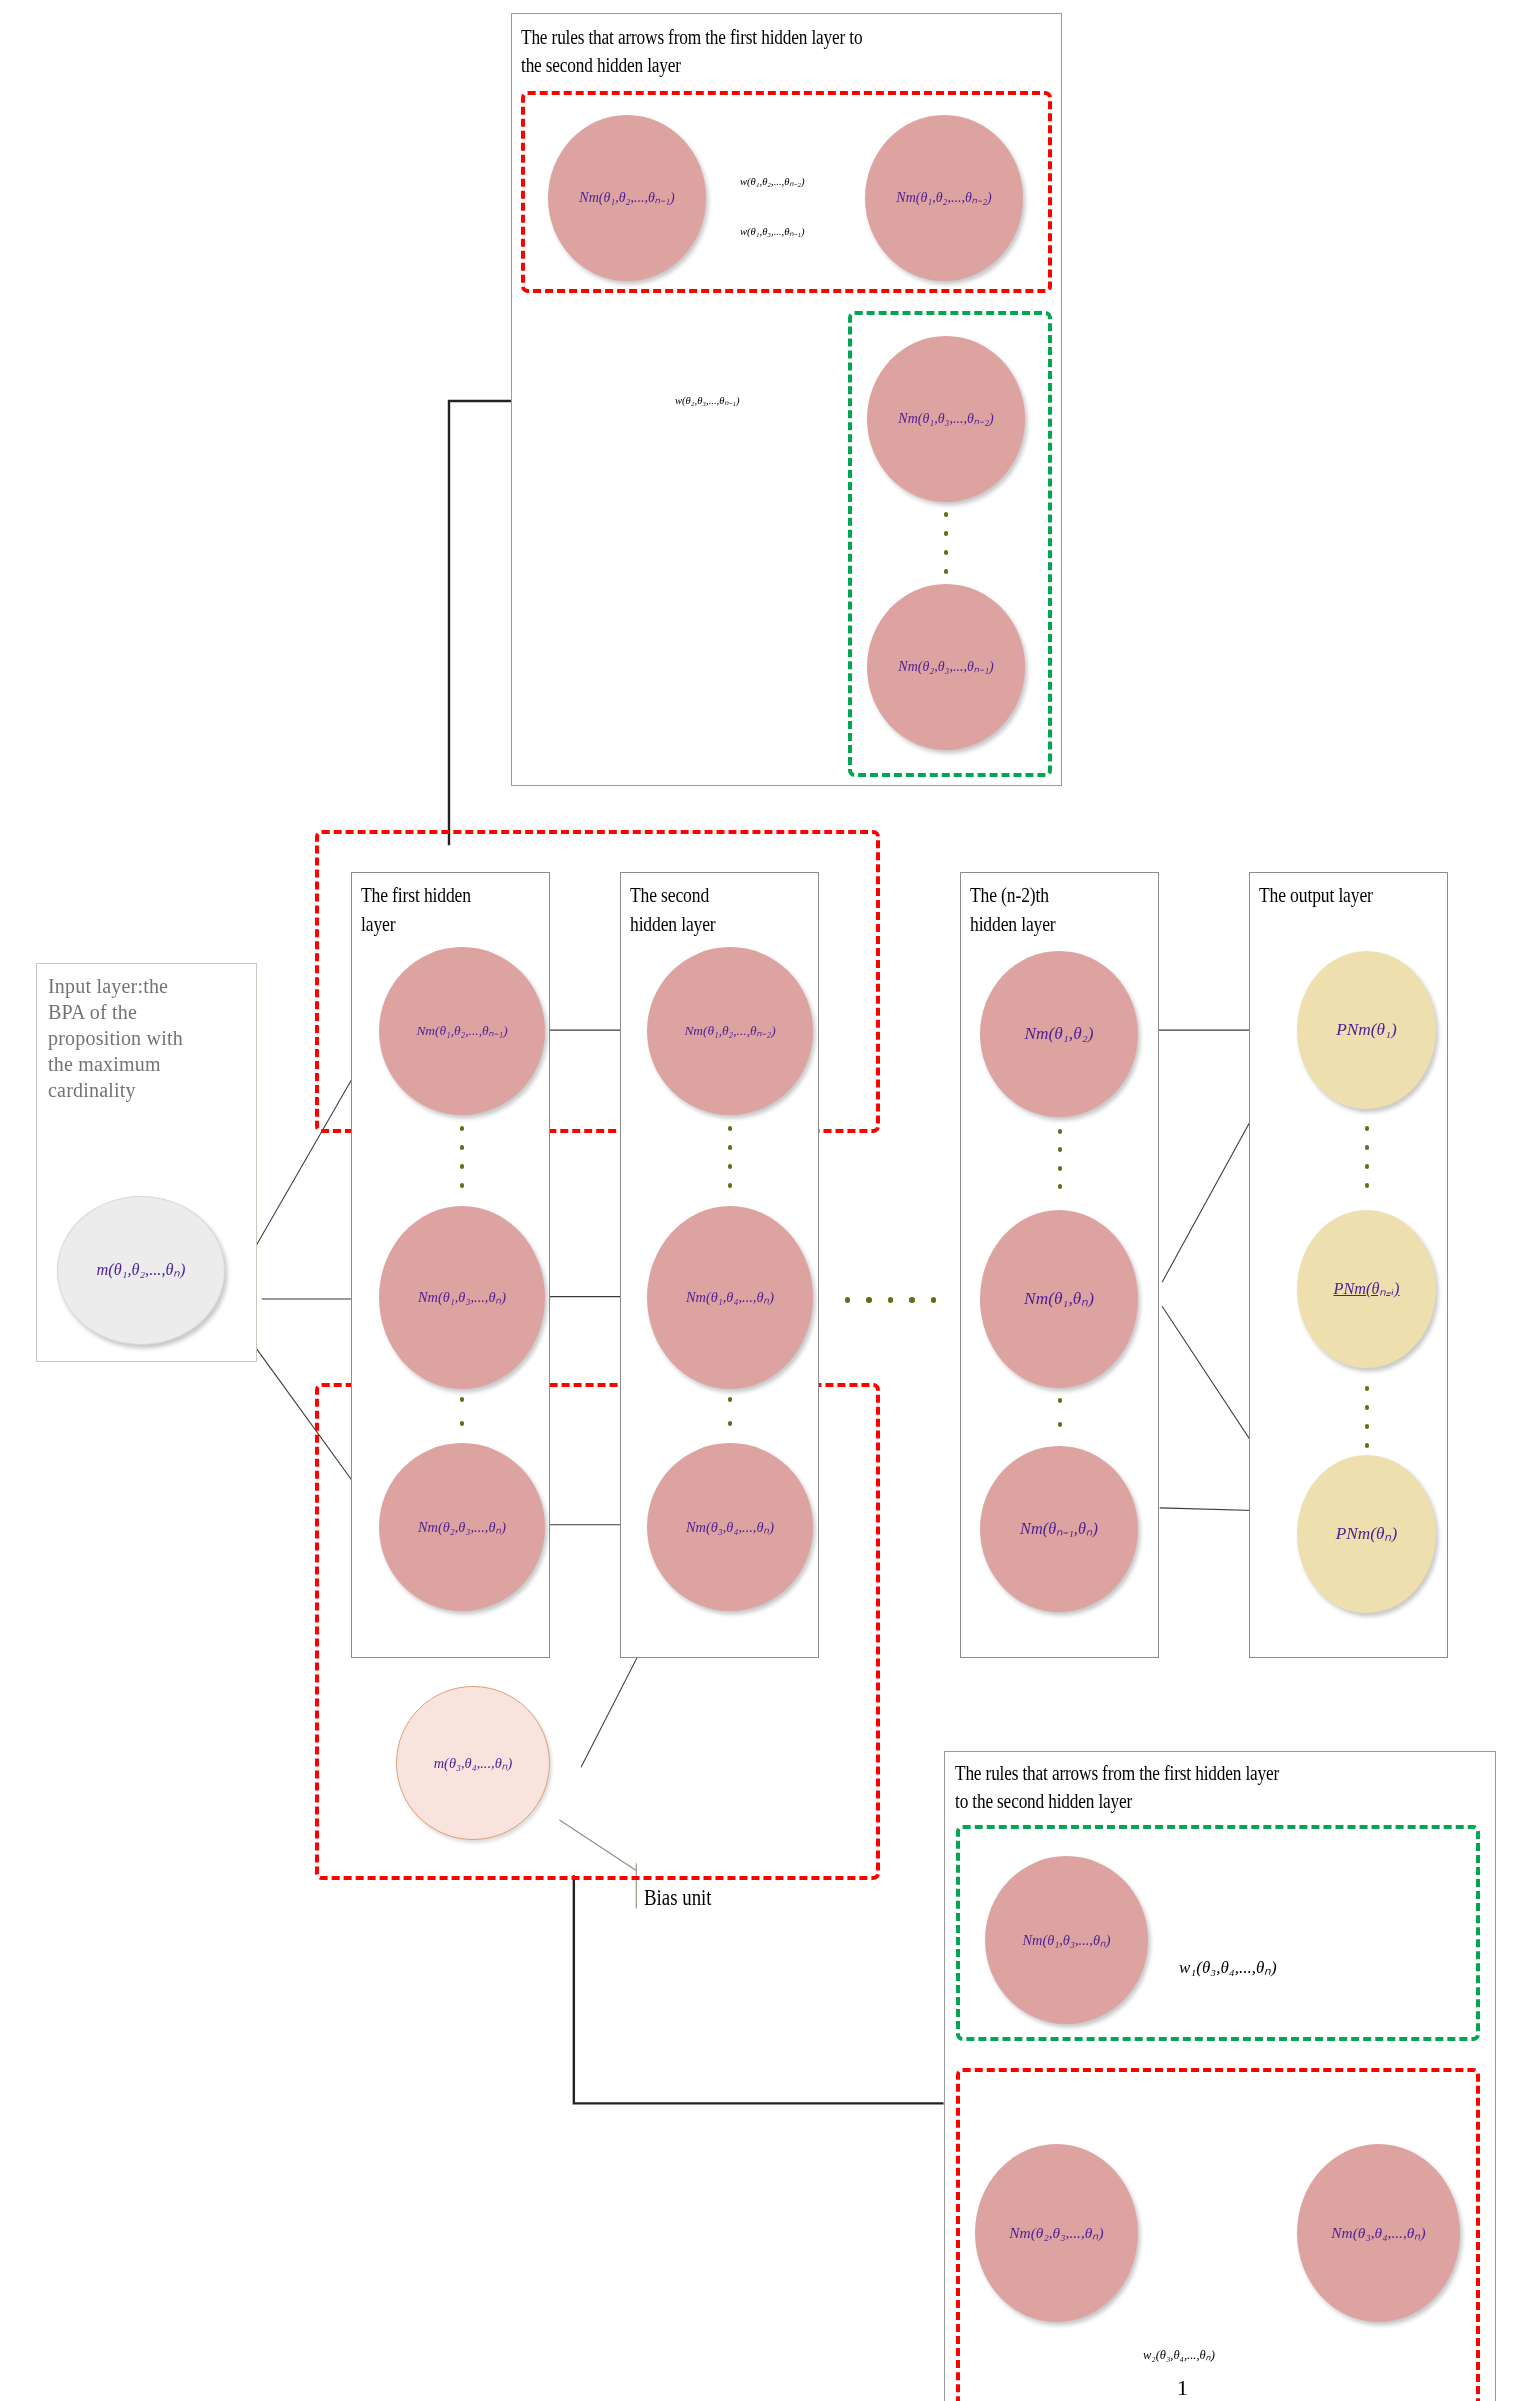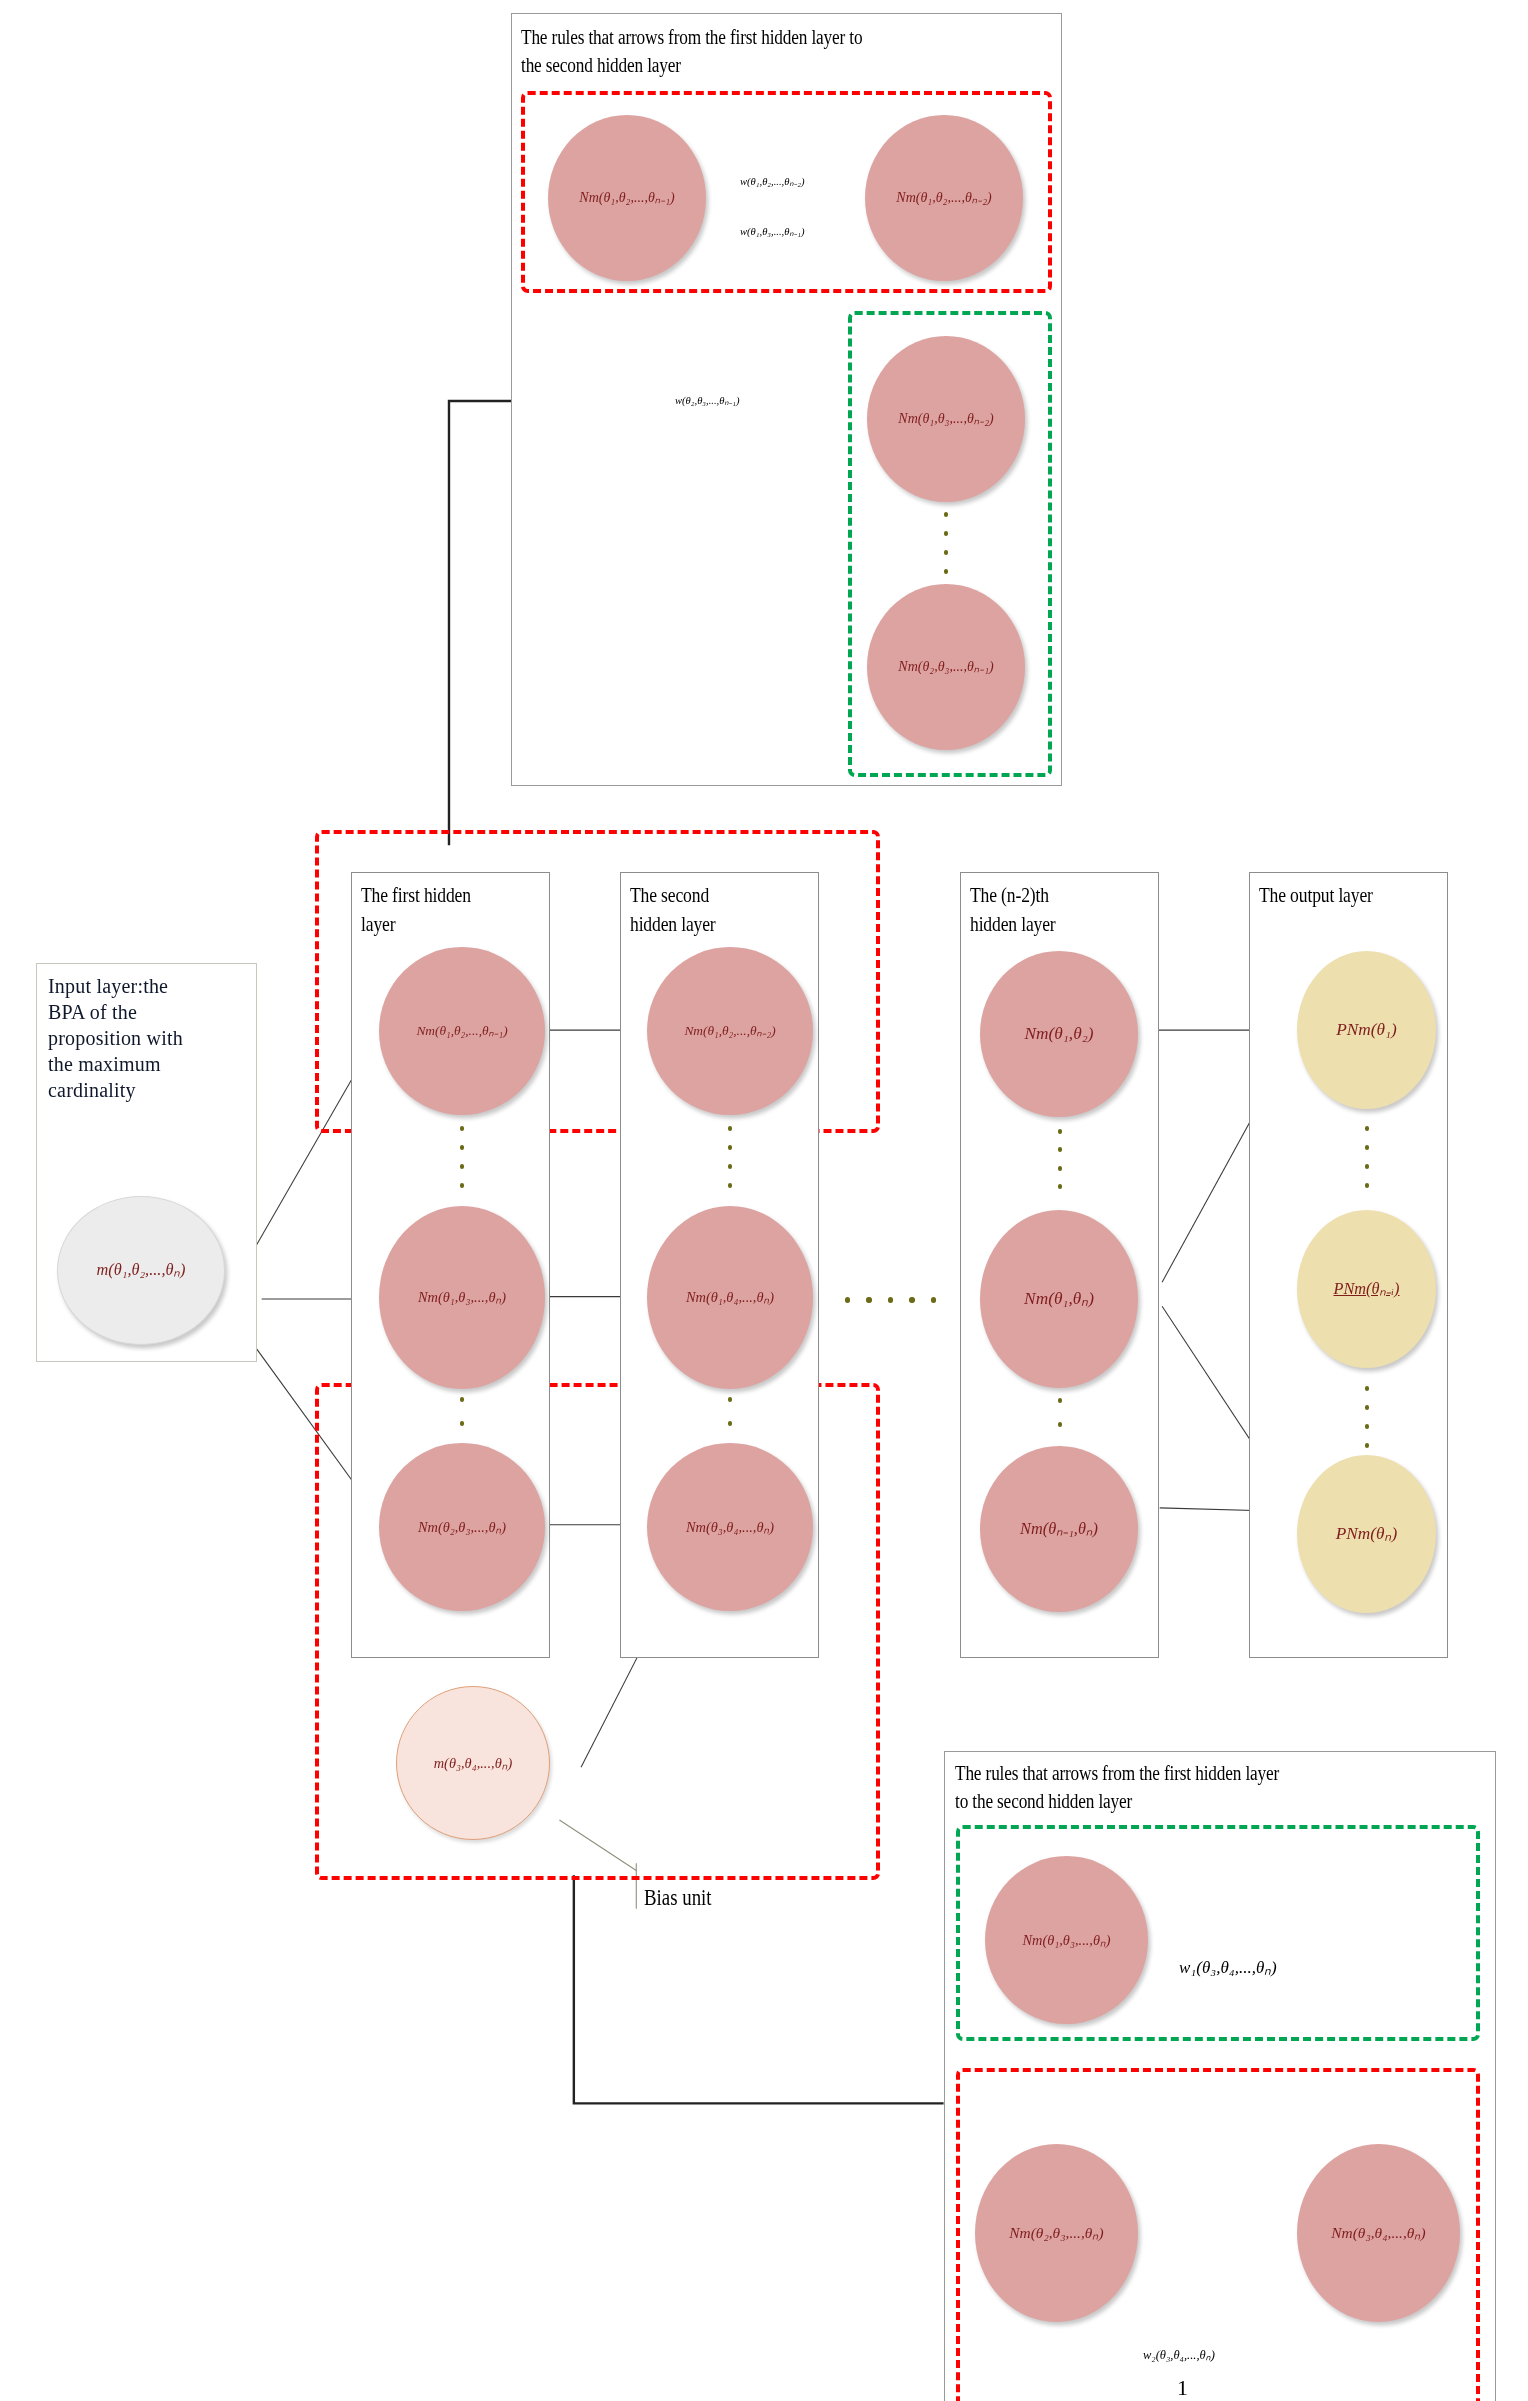--- a/index.html
+++ b/index.html
@@ -35,21 +35,21 @@
   .layer-title{
     position:absolute;
     font-family:"Liberation Serif", serif;
     font-size:22px;line-height:1.32;color:#000;
     transform:scaleX(0.80);transform-origin:left top;
     white-space:pre-line;letter-spacing:-0.2px;
   }
   .input-title{
     position:absolute;
     font-family:"Liberation Serif", serif;
-    font-size:20px;line-height:1.30;color:#0f172a;
+    font-size:20px;line-height:1.30;color:#737373;
     white-space:pre-line;letter-spacing:0.2px;
   }
   .bias-label{
     position:absolute;
     font-family:"Liberation Serif", serif;
     font-size:23px;color:#000;
     transform:scaleX(0.82);transform-origin:left top;
     white-space:nowrap;
   }
 
@@ -60,21 +60,21 @@
     box-sizing:border-box;
     box-shadow:2.4px 3.4px 4.3px rgba(0,0,0,0.22);
   }
   .node.pink{background:#dda3a1;}
   .node.khaki{background:#eddfae;}
   .node.grey{background:#ececec;border:0.5px solid #d8d8d8;}
   .node.bias{background:#f8e4dc;border:1px solid #e0a07a;box-shadow:1.9px 2.9px 3.8px rgba(0,0,0,0.14);}
 
   .mlabel{
     font-family:"Liberation Serif", serif;
-    font-style:italic;color:#7f1d1d;white-space:nowrap;
+    font-style:italic;color:#4c1d95;white-space:nowrap;
     line-height:1;
   }
 
   
   .wlabel{
     position:absolute;
     font-family:"Liberation Serif", serif;
     font-style:italic;color:#000;white-space:nowrap;line-height:1;
   }
 

